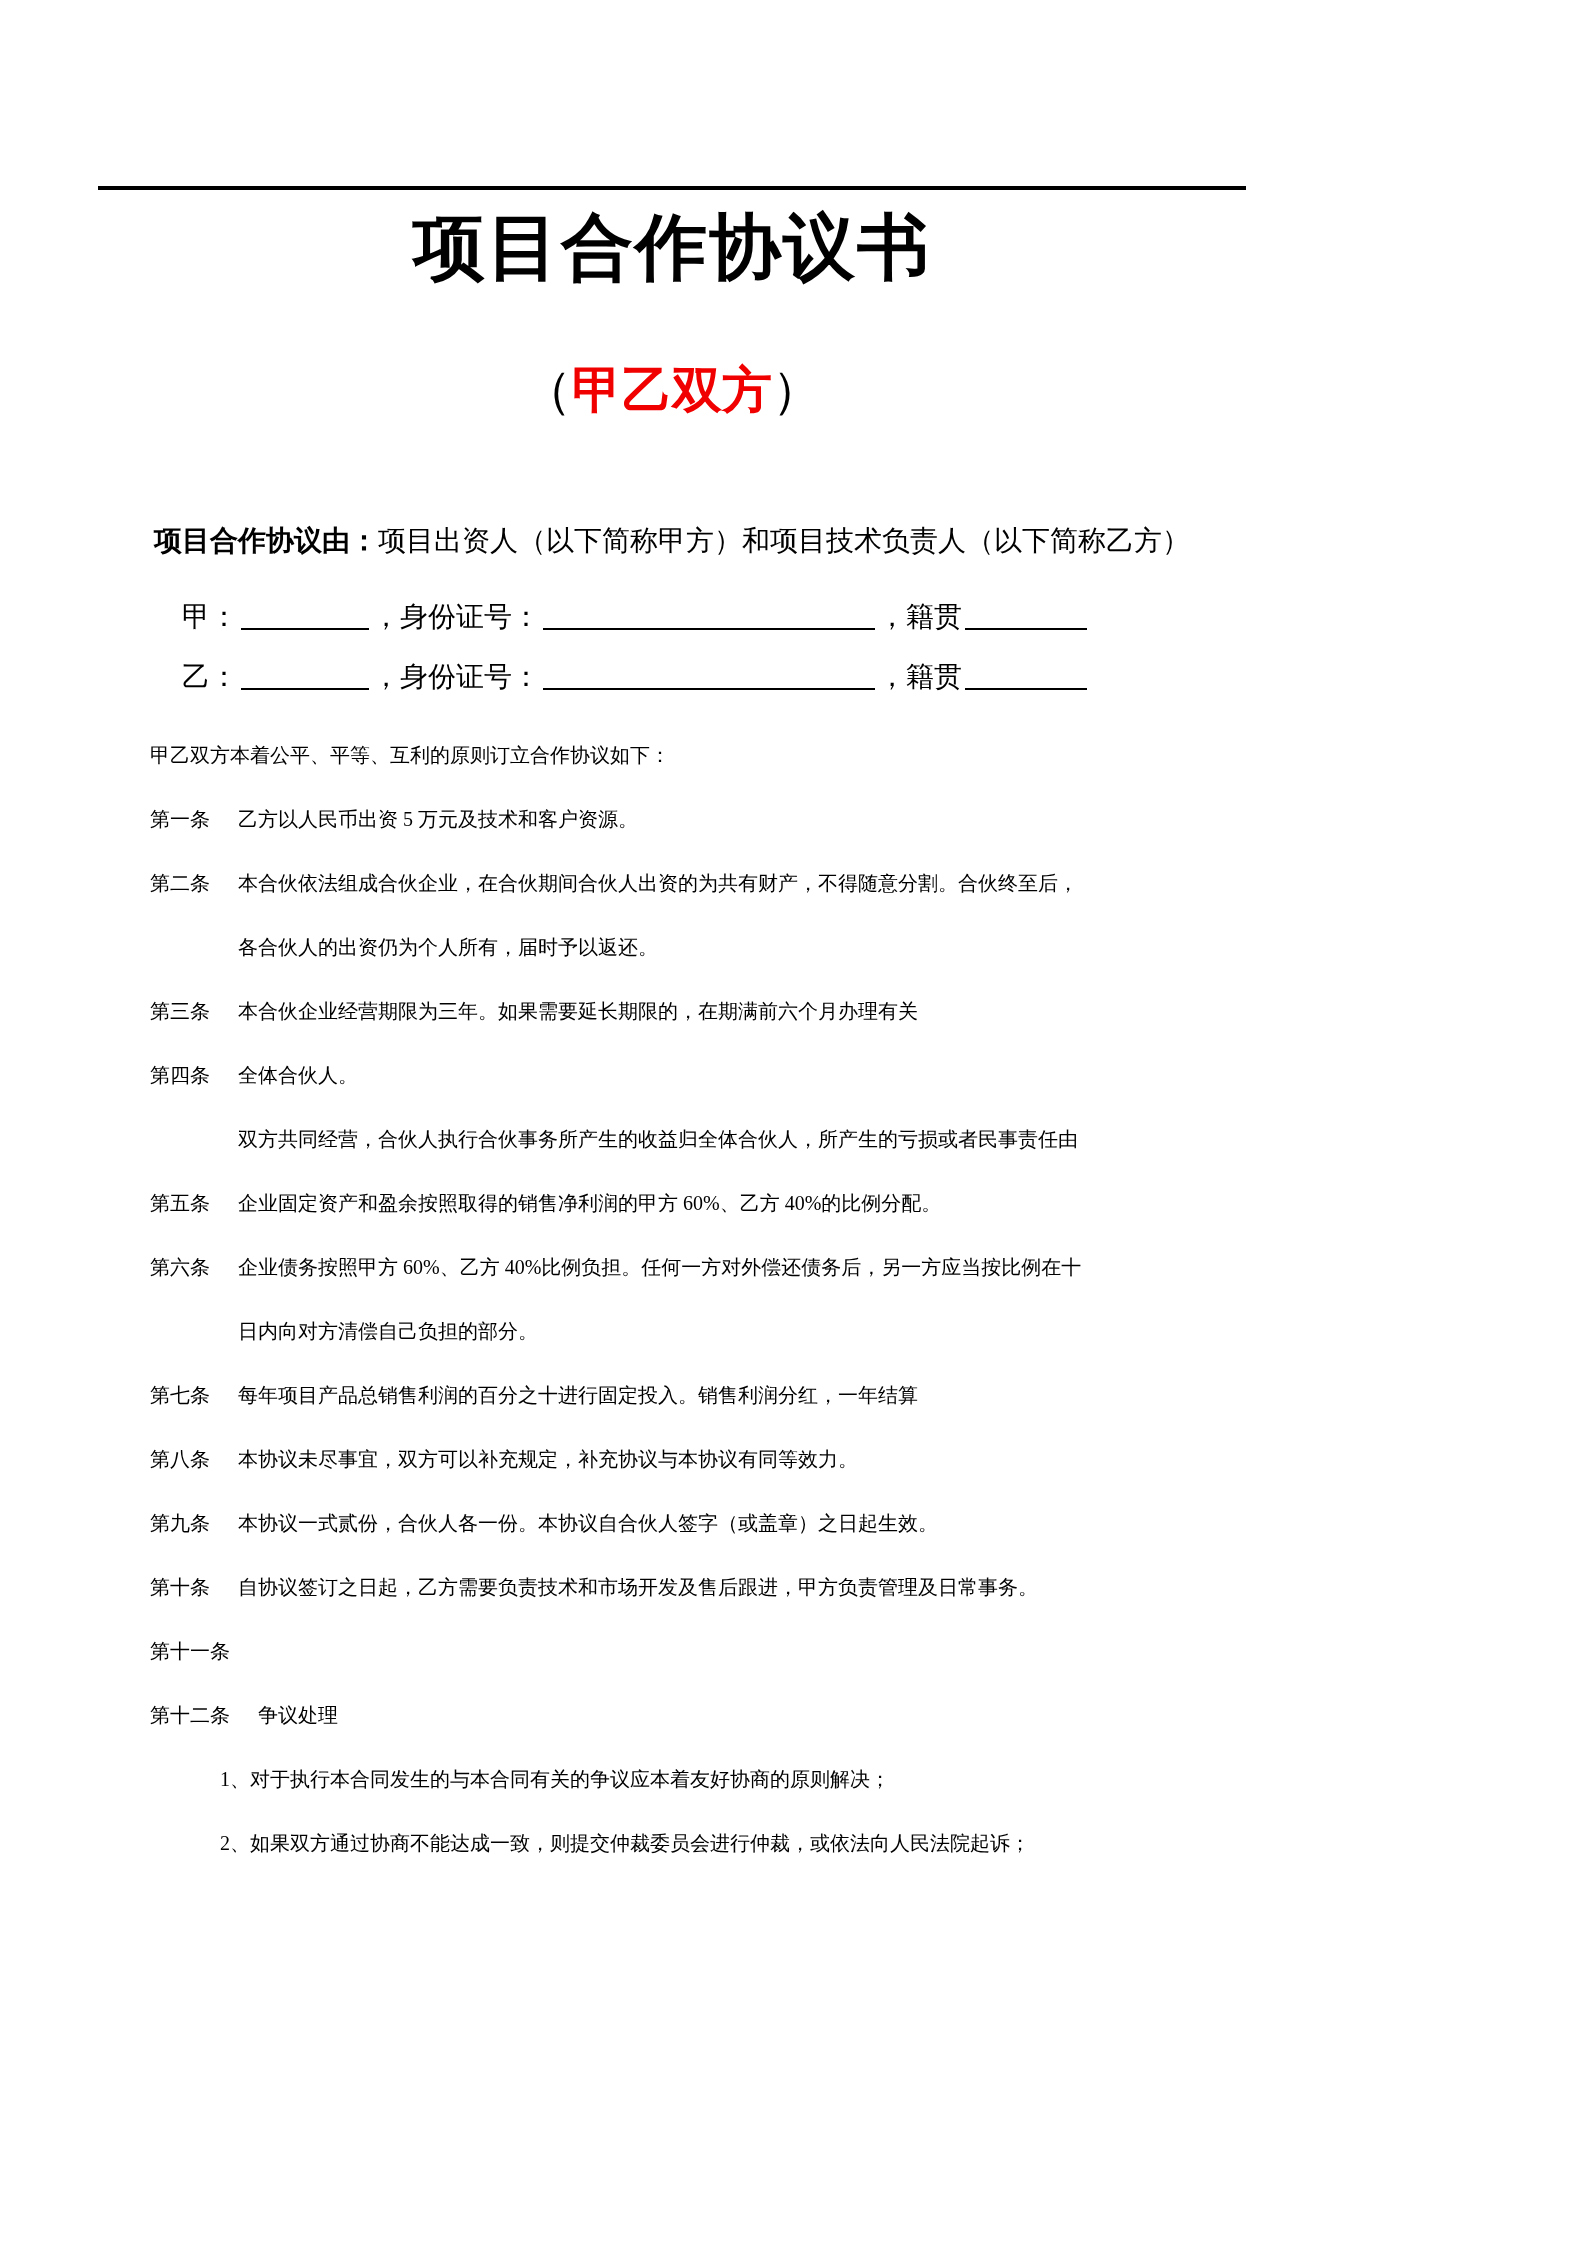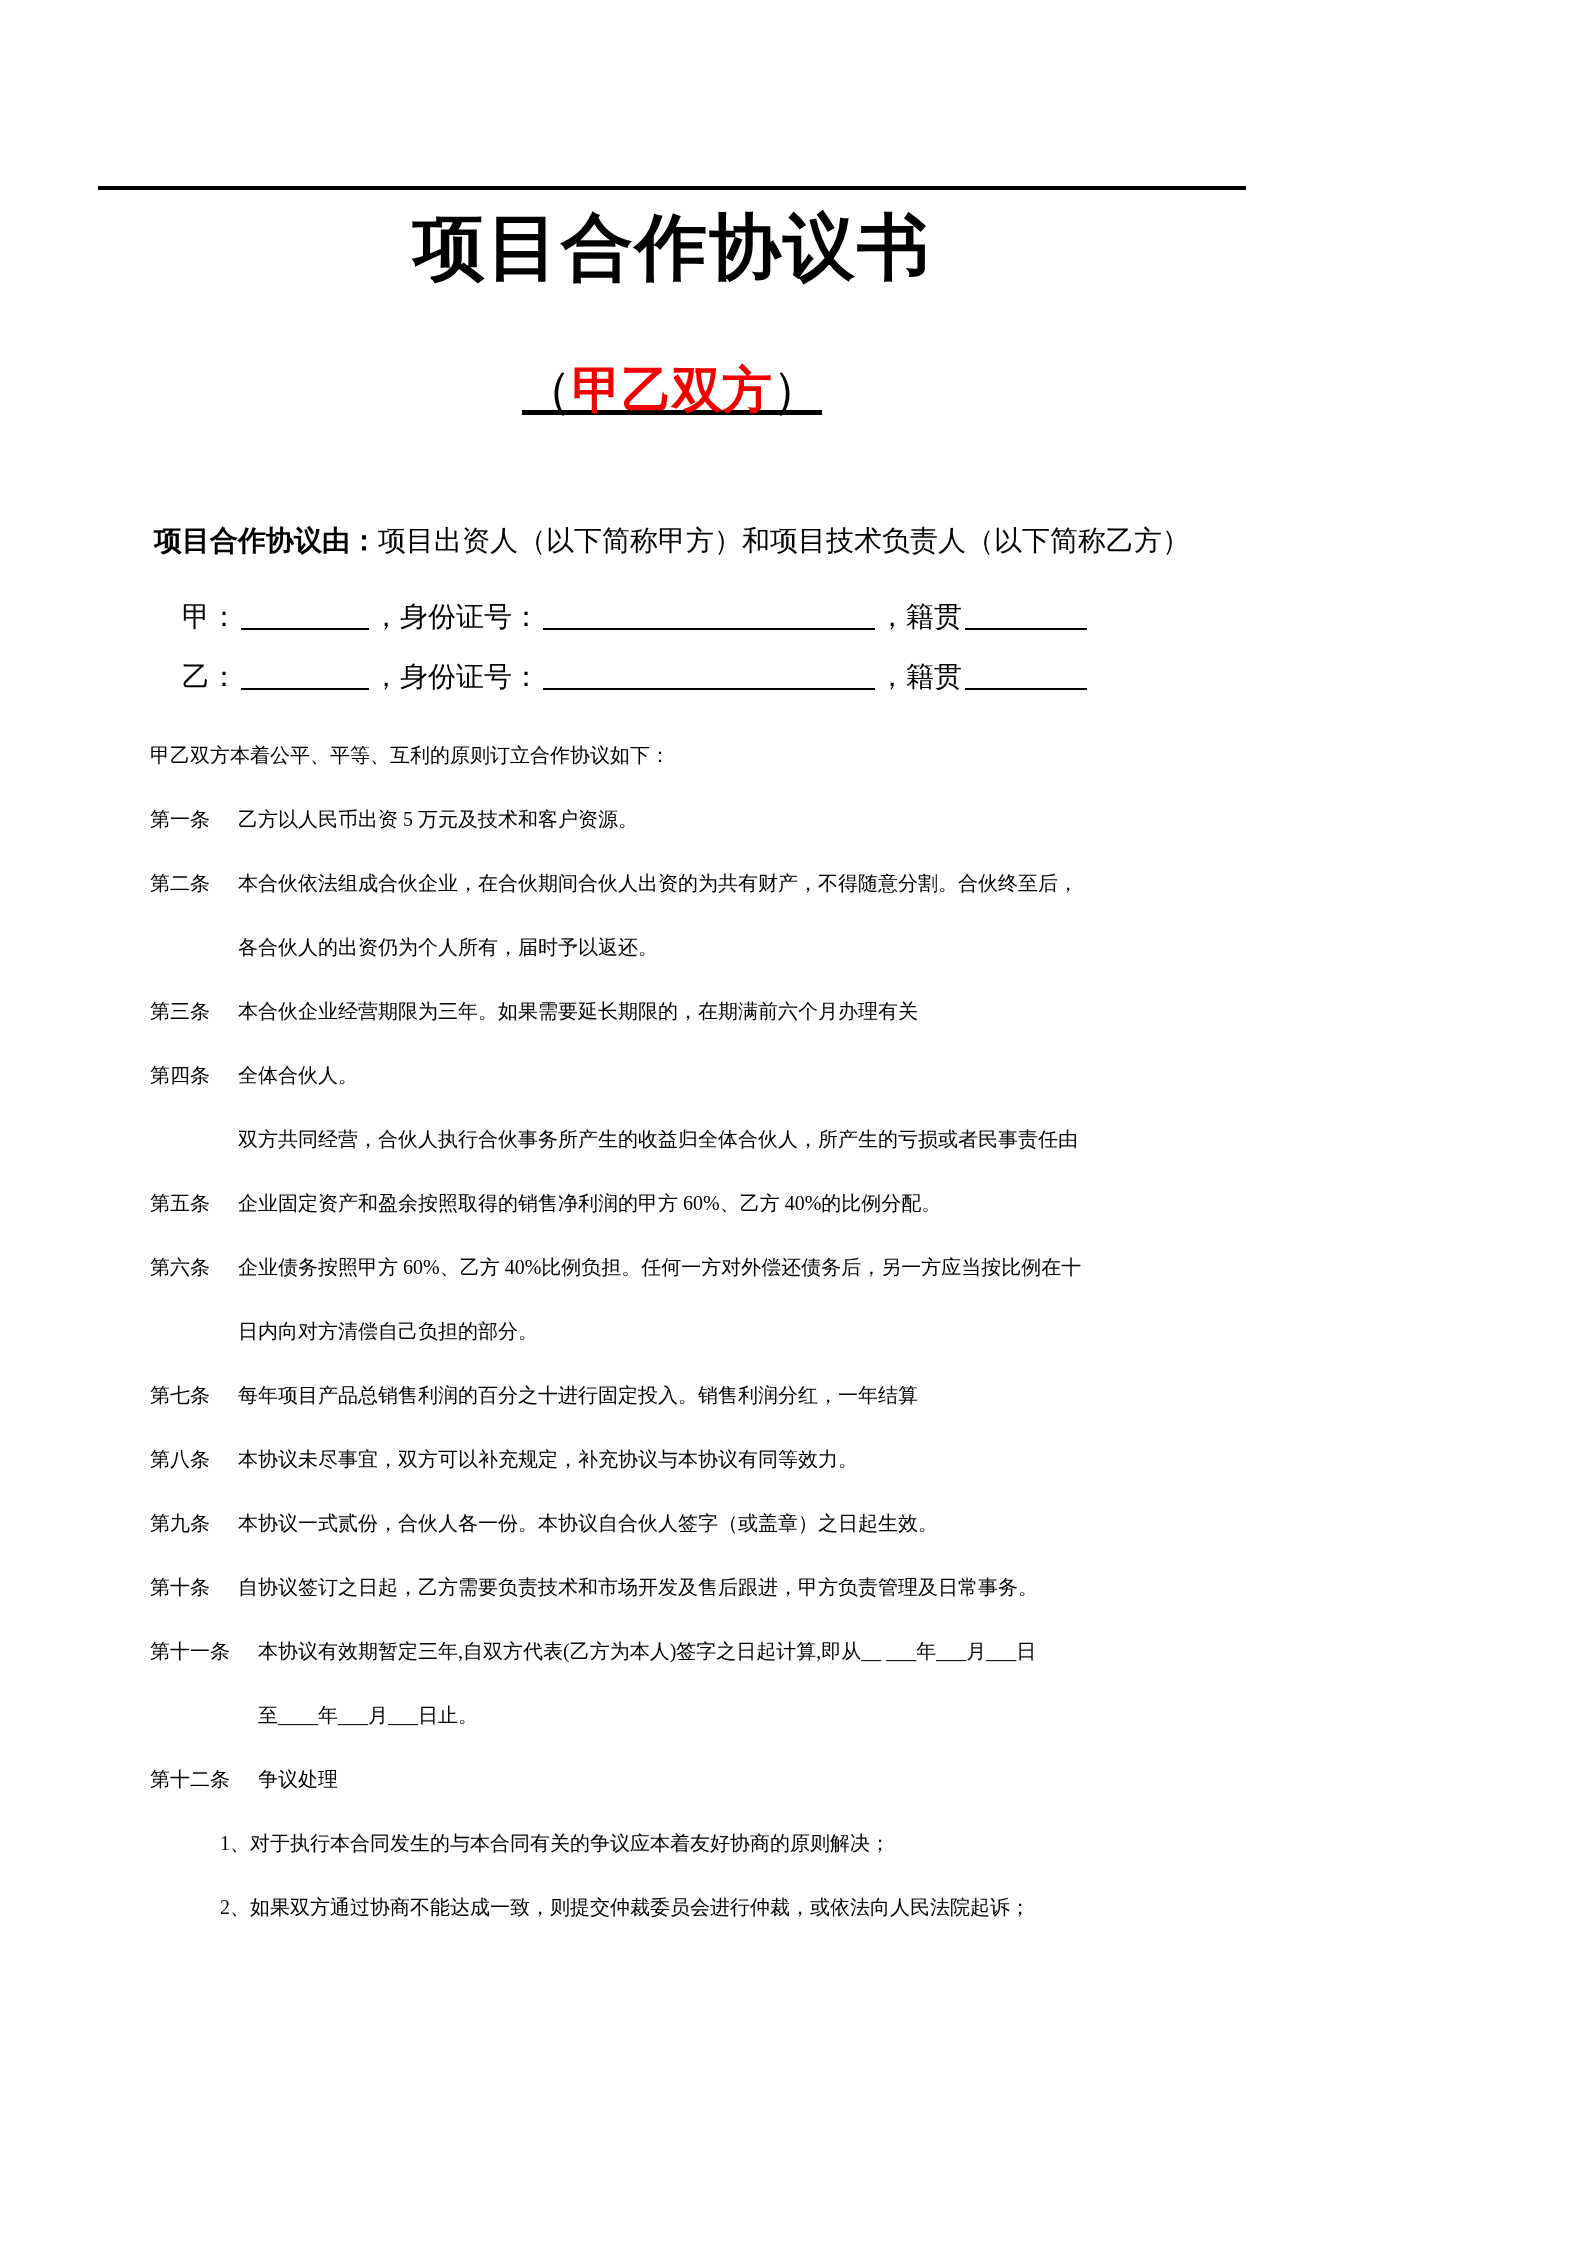--- a/index.html
+++ b/index.html
@@ -27,21 +27,20 @@
     font-size:72px;
     font-weight:bold;
     line-height:1.3;
     letter-spacing:2px;
   }
   .subtitle {
     margin-top:62px;
     text-align:center;
     font-size:50px;
     line-height:1.3;
-    text-decoration:underline;
   }
   .subtitle .red { font-weight:bold; }
   .intro {
     margin-top:88px;
     text-align:center;
     font-size:28px;
     line-height:60px;
   }
   .intro .lbl { font-weight:bold; }
   .party {
@@ -175,24 +174,20 @@
 
     <div class="article">
       <span class="lbl">第十条</span>
       <div class="content">
         <div class="line">自协议签订之日起，乙方需要负责技术和市场开发及售后跟进，甲方负责管理及日常事务。</div>
       </div>
     </div>
 
     <div class="article">
       <span class="lbl">第十一条</span>
-      <div class="content">
-        <div class="line">本协议有效期暂定三年,自双方代表(乙方为本人)签字之日起计算,即从__ ___年___月___日</div>
-        <div class="line">至____年___月___日止。</div>
-      </div>
     </div>
 
     <div class="article">
       <span class="lbl">第十二条</span>
       <div class="content">
         <div class="line">争议处理</div>
       </div>
     </div>
 
     <div class="sub-item">1、对于执行本合同发生的与本合同有关的争议应本着友好协商的原则解决；</div>

